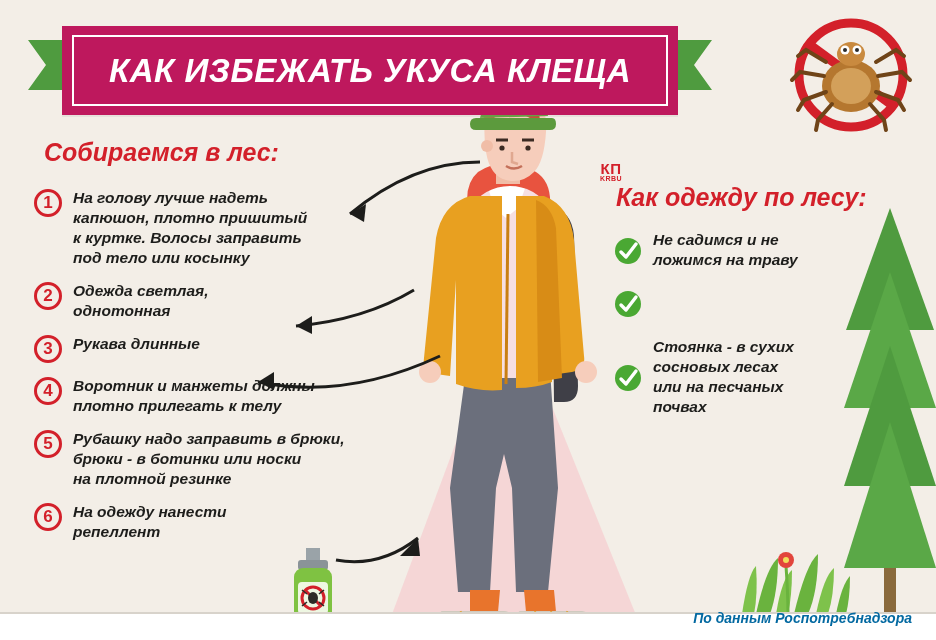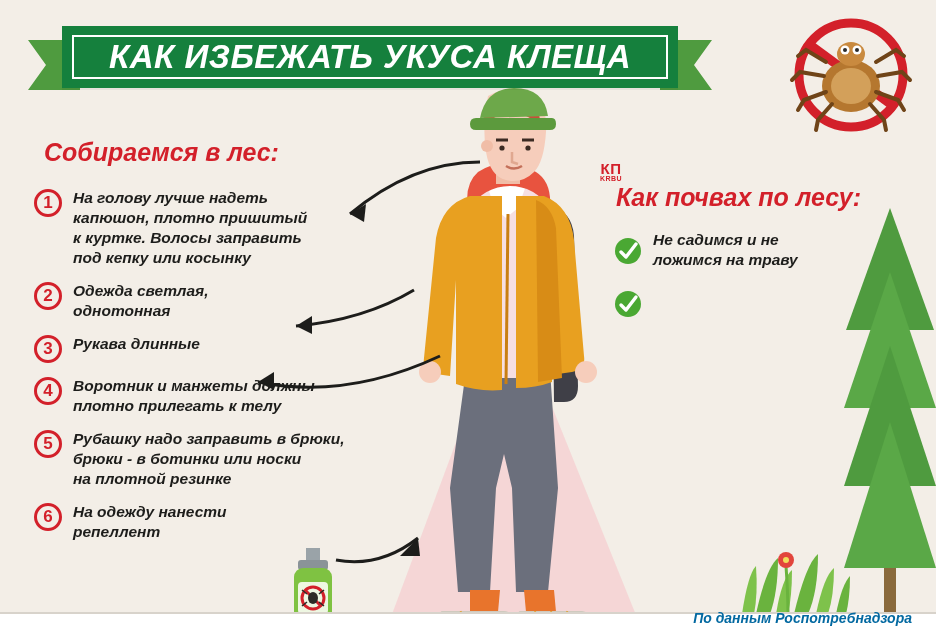--- a/index.html
+++ b/index.html
@@ -42,22 +42,22 @@
   }
   .ribbon-tail-right {
     right: 0;
     clip-path: polygon(0 0, 100% 0, calc(100% - 18px) 50%, 100% 100%, 0 100%);
   }
   .ribbon-main {
     position: absolute;
     left: 34px;
     right: 34px;
     top: 0;
-    height: 62px;
-    background: #15803d;
+    height: 89px;
+    background: #be185d;
     box-shadow: 0 2px 0 rgba(0,0,0,0.05);
   }
   .ribbon-main:after {
     content: "";
     position: absolute;
     left: 10px;
     right: 10px;
     top: 9px;
     bottom: 9px;
     border: 2px solid #ffffff;
@@ -344,21 +344,21 @@
   </div>
 
   <div class="sec-head" id="left-head">Собираемся в лес:</div>
 
   <div class="left-list">
     <div class="li-row">
       <div class="num-circle">1</div>
       <div class="li-text">На голову лучше надеть
 капюшон, плотно пришитый
 к куртке. Волосы заправить
-под кепку или косынку</div>
+под тело или косынку</div>
     </div>
     <div class="li-row">
       <div class="num-circle">2</div>
       <div class="li-text">Одежда светлая,
 однотонная</div>
     </div>
     <div class="li-row">
       <div class="num-circle">3</div>
       <div class="li-text">Рукава длинные</div>
     </div>
@@ -373,34 +373,44 @@
 брюки - в ботинки или носки
 на плотной резинке</div>
     </div>
     <div class="li-row">
       <div class="num-circle">6</div>
       <div class="li-text">На одежду нанести
 репеллент</div>
     </div>
   </div>
 
-  <div class="sec-head" id="right-head">Как почвах по лесу:</div>
+  <div class="sec-head" id="right-head">Как одежду по лесу:</div>
 
   <div class="right-list">
     <div class="chk-row">
       <svg class="chk-mark" viewBox="0 0 28 28">
         <circle cx="14" cy="14" r="13" fill="#4aa833"></circle>
         <path d="M7 15 l5 5 l10 -13" fill="none" stroke="#ffffff" stroke-width="3.4" stroke-linecap="round" stroke-linejoin="round"></path>
       </svg>
       <div class="chk-text">Не садимся и не
 ложимся на траву</div>
     </div>
     <div class="chk-row">
       <svg class="chk-mark" viewBox="0 0 28 28">
         <circle cx="14" cy="14" r="13" fill="#4aa833"></circle>
         <path d="M7 15 l5 5 l10 -13" fill="none" stroke="#ffffff" stroke-width="3.4" stroke-linecap="round" stroke-linejoin="round"></path>
       </svg>
     </div>
+    <div class="chk-row">
+      <svg class="chk-mark" viewBox="0 0 28 28">
+        <circle cx="14" cy="14" r="13" fill="#4aa833"></circle>
+        <path d="M7 15 l5 5 l10 -13" fill="none" stroke="#ffffff" stroke-width="3.4" stroke-linecap="round" stroke-linejoin="round"></path>
+      </svg>
+      <div class="chk-text">Стоянка - в сухих
+сосновых лесах
+или на песчаных
+почвах</div>
+    </div>
   </div>
 
   <div class="source">По данным Роспотребнадзора</div>
 
 </div>
 
 </body></html>

